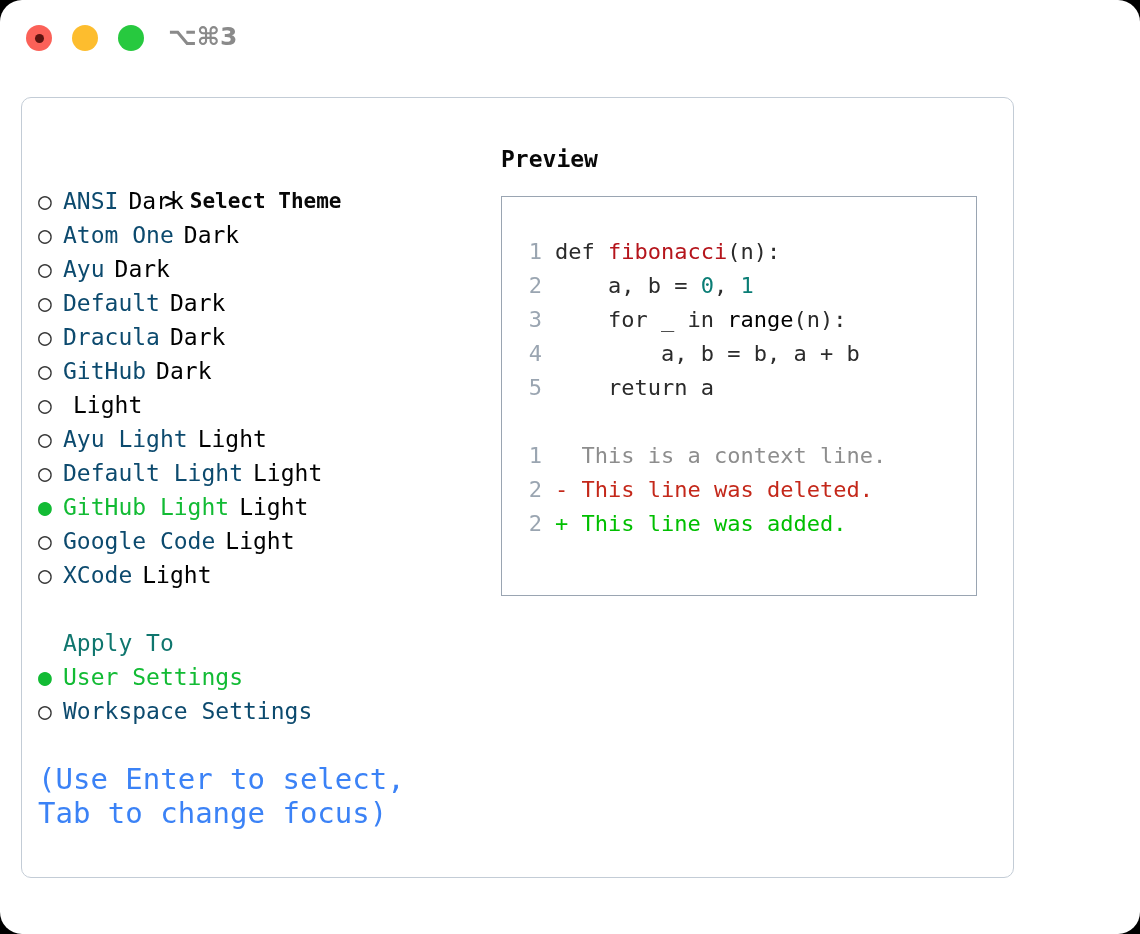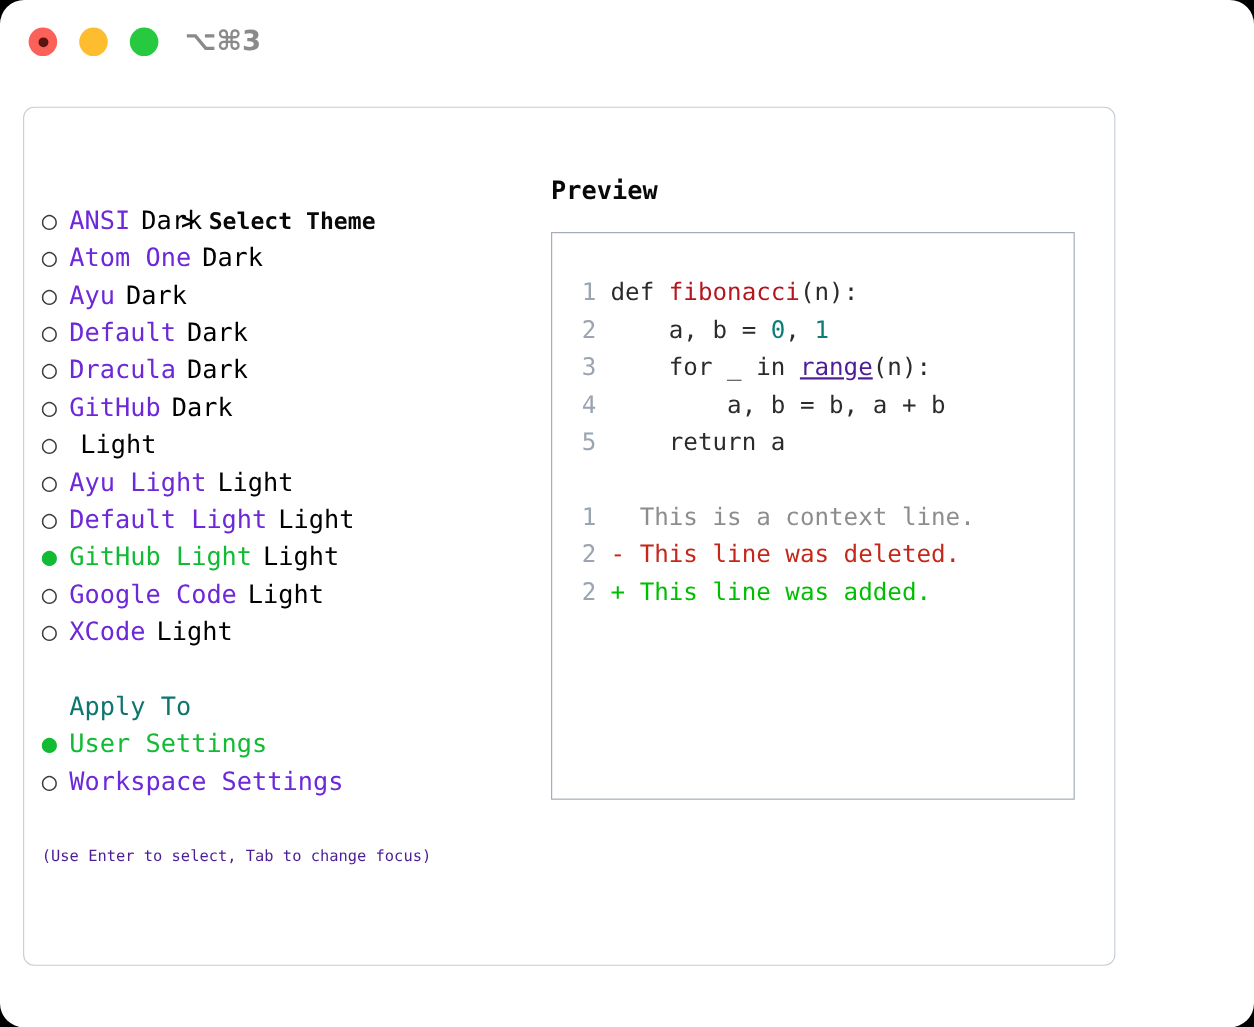--- a/index.html
+++ b/index.html
@@ -112,64 +112,64 @@
     font-size: 23px;
     white-space: pre;
   }
   .bullet {
     display: inline-block;
     width: 25px;
     flex: none;
     color: #3c3c3c;
   }
   .bullet.sel { color: #12bb34; }
-  .row .name { color: #6d28d9; }
+  .row .name { color: #0c4a6e; }
   .row.selected .name { color: #12bb34; }
   .row .variant {
     color: #000000;
     margin-left: 10px;
   }
 
   .section-gap { height: 34px; }
 
   .subheader {
     font-size: 23px;
     color: #0f766e;
     line-height: 34px;
     height: 34px;
     white-space: pre;
     padding-left: 25px;
   }
 
   .hint {
     margin-top: 34px;
-    font-size: 14px;
-    color: #4c1d95;
+    font-size: 29px;
+    color: #3b82f6;
     line-height: 34px;
     width: 400px;
   }
 
   
   .right-col {
     position: absolute;
     left: 479px;
-    top: 59px;
+    top: 44px;
     width: 500px;
   }
   .preview-title {
     font-size: 23px;
     font-weight: bold;
     color: #080808;
     line-height: 34px;
     height: 34px;
   }
   .preview-box {
     margin-top: 20px;
     width: 476px;
-    height: 516px;
+    height: 400px;
     border: 1.6px solid #9aa5b2;
     box-sizing: border-box;
     background: #ffffff;
     padding: 38px 0 16px 0;
   }
   .code-line {
     font-size: 22px;
     line-height: 34px;
     height: 34px;
     white-space: pre;
@@ -178,21 +178,21 @@
   .lineno {
     display: inline-block;
     width: 26px;
     text-align: right;
     color: #9aa5b1;
     margin-right: 13px;
   }
   .tok-plain  { color: #2b2b2b; }
   .tok-func   { color: #b5151c; }
   .tok-num    { color: #0a7d75; }
-  .tok-builtin{ color: #4c1d95; text-decoration: underline; }
+  .tok-builtin{ color: #000000; }
   .blank-line { height: 34px; }
   .diff-ctx   { color: #8d8d8d; }
   .diff-del   { color: #c4281a; }
   .diff-add   { color: #00bf00; }
 </style>
 </head>
 <body>
 
 <div class="window">
 

